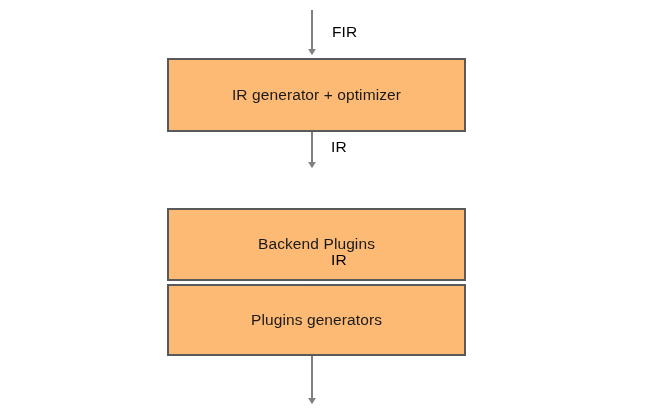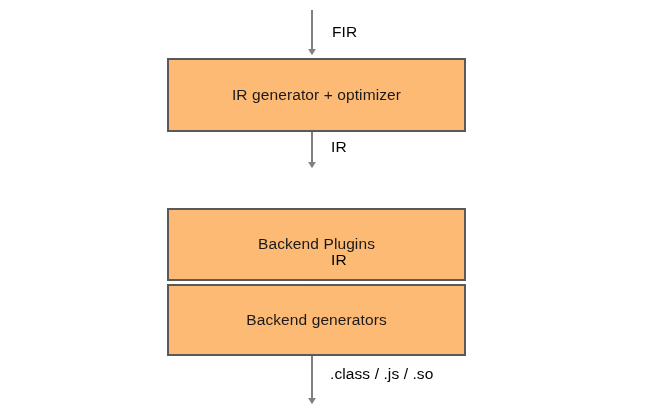--- a/index.html
+++ b/index.html
@@ -80,21 +80,20 @@
 
   <div class="node-box" id="box-1">
     <span class="node-label">IR generator + optimizer</span>
   </div>
 
   <div class="node-box" id="box-2">
     <span class="node-label">Backend Plugins</span>
   </div>
 
   <div class="node-box" id="box-3">
-    <span class="node-label">Backend generators</span>
+    <span class="node-label">Plugins generators</span>
   </div>
 
   <div class="edge-label" id="label-fir">FIR</div>
   <div class="edge-label" id="label-ir-1">IR</div>
   <div class="edge-label" id="label-ir-2">IR</div>
-  <div class="edge-label" id="label-output">.class / .js / .so</div>
 
 </div>
 
 </body></html>

